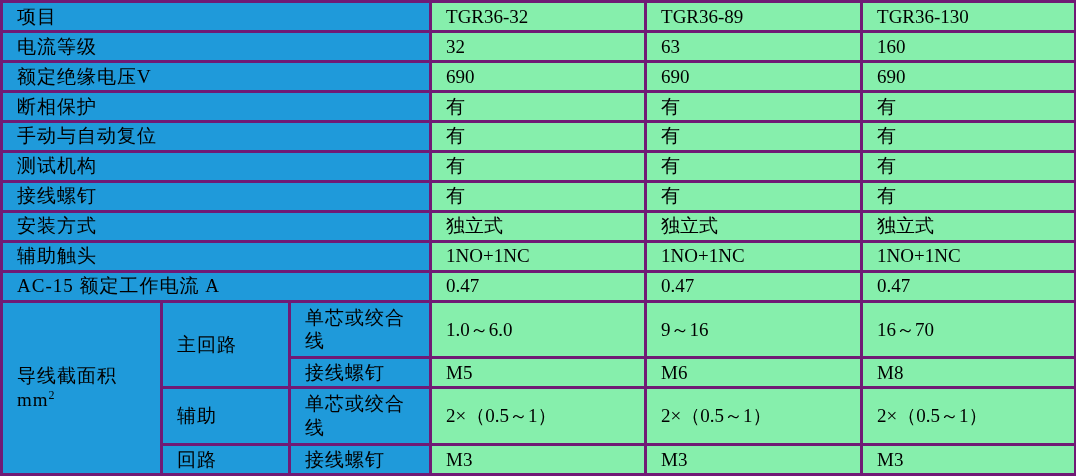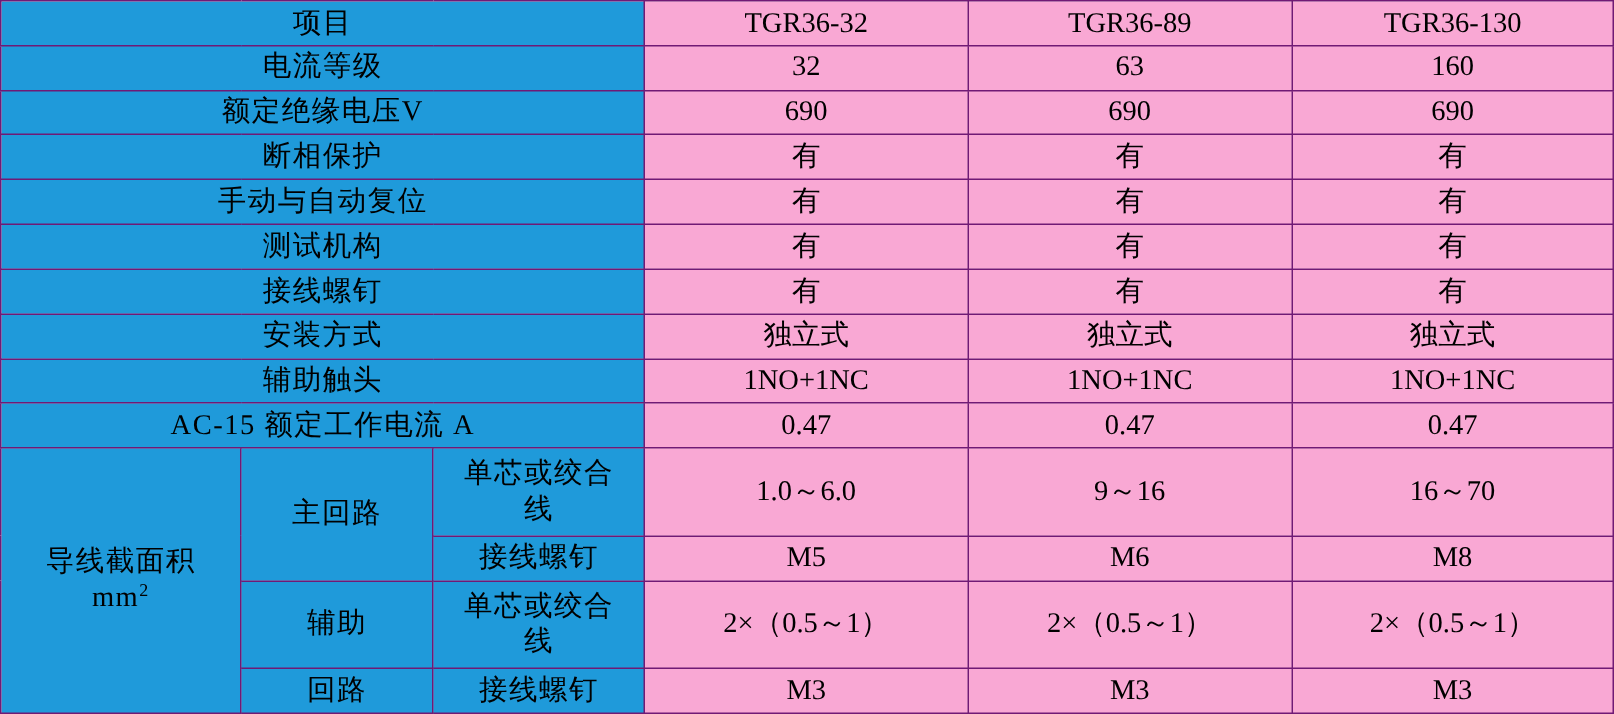--- a/index.html
+++ b/index.html
@@ -13,36 +13,35 @@
     height: 476px;
     overflow: hidden;
   }
   table.spec {
     border-collapse: collapse;
     table-layout: fixed;
     width: 1076px;
     height: 476px;
   }
   table.spec td {
-    border: 1px solid #701a75;
-    text-align: center;
+    border: 3px solid #701a75;
     vertical-align: middle;
     font-size: 19px;
     color: #000000;
     padding: 0 14px;
     line-height: 1.25;
   }
   td.hdr {
     background: #1f9ada;
     color: #ffffff;
     font-weight: normal;
     letter-spacing: 1px;
   }
   td.val {
-    background: #f9a8d4;
+    background: #86efac;
     color: #000000;
   }
   .sup {
     font-size: 12px;
     vertical-align: super;
   }
   .wirecell {
     line-height: 1.5;
   }
 </style>

